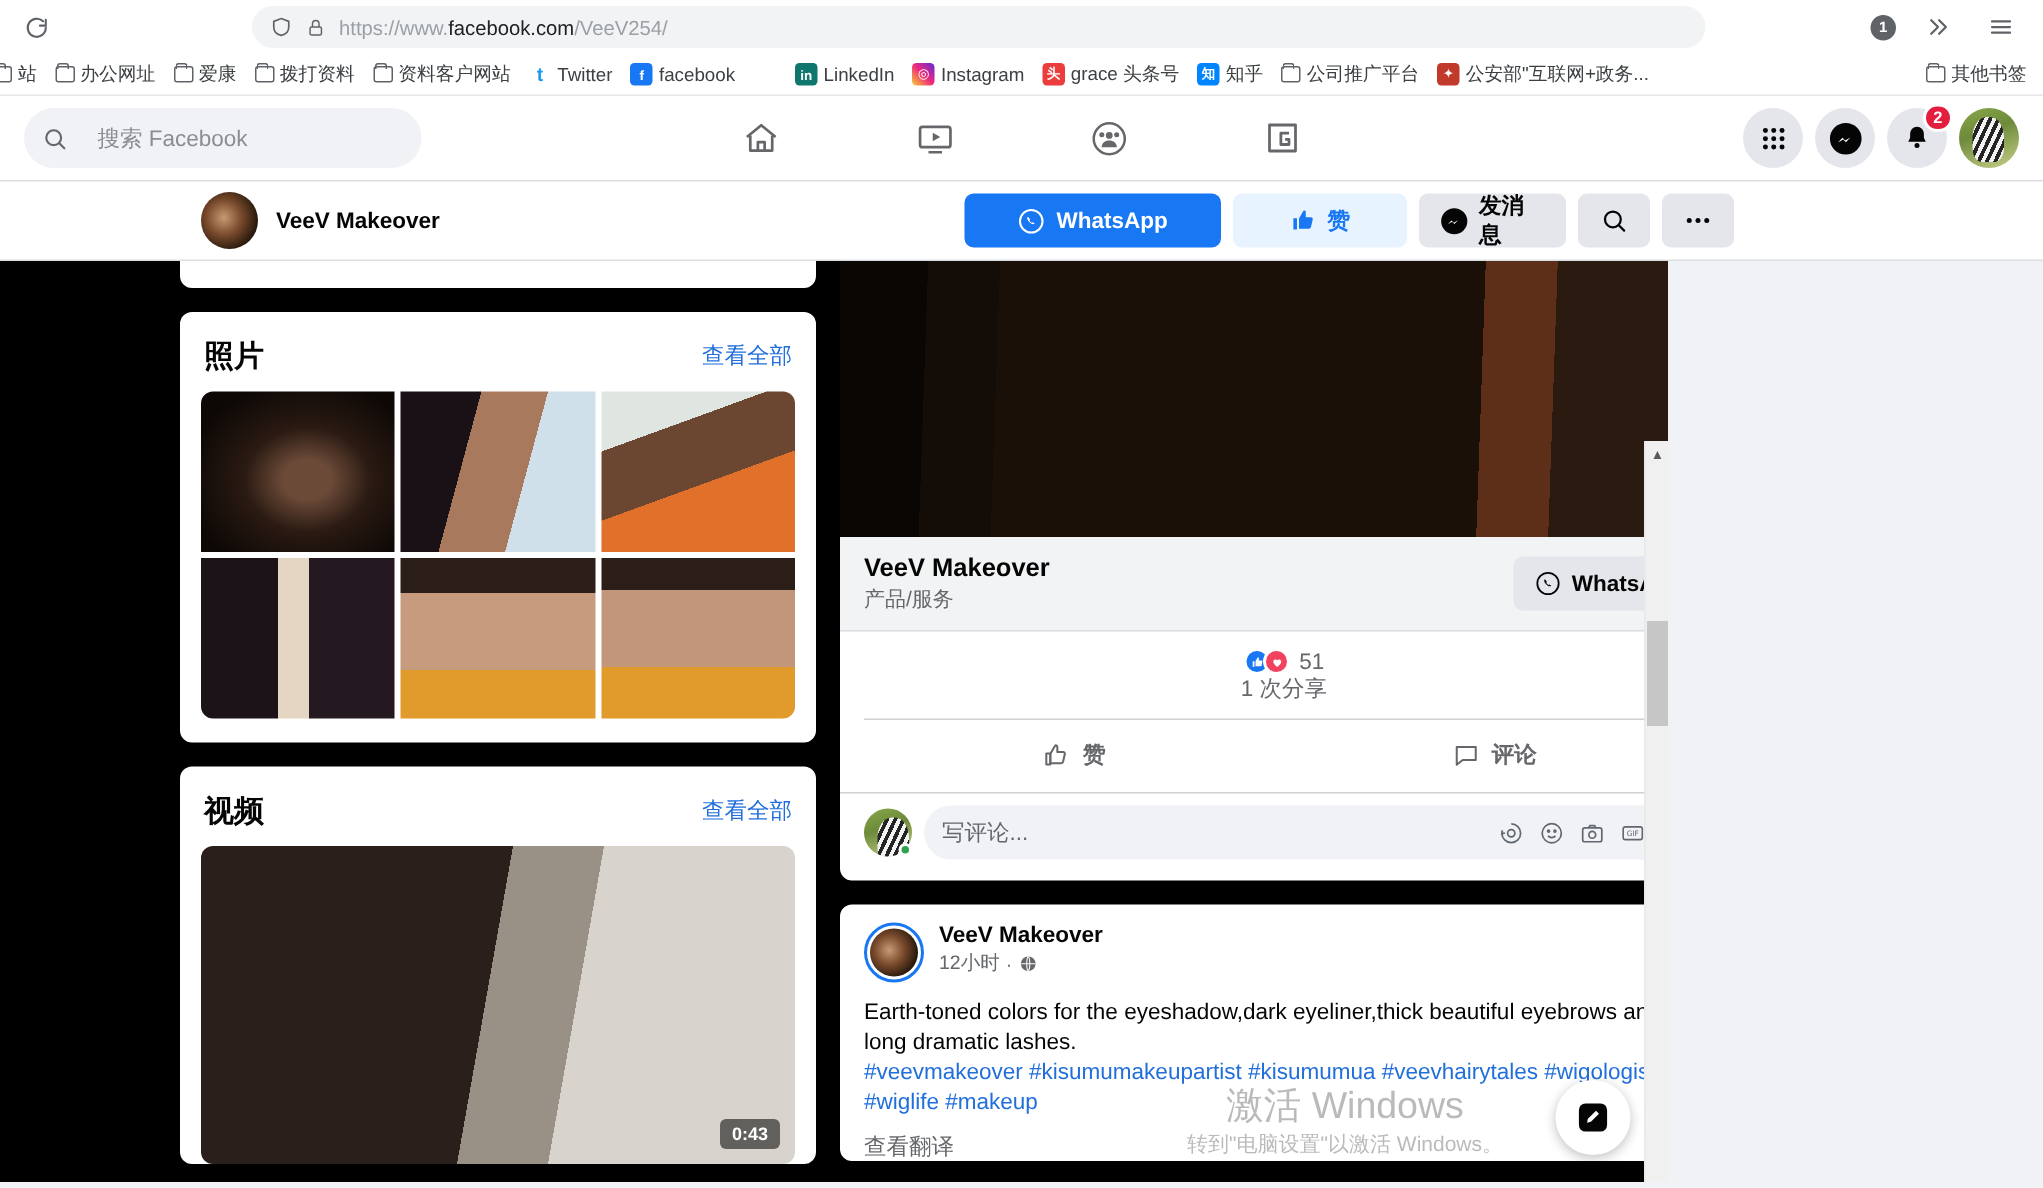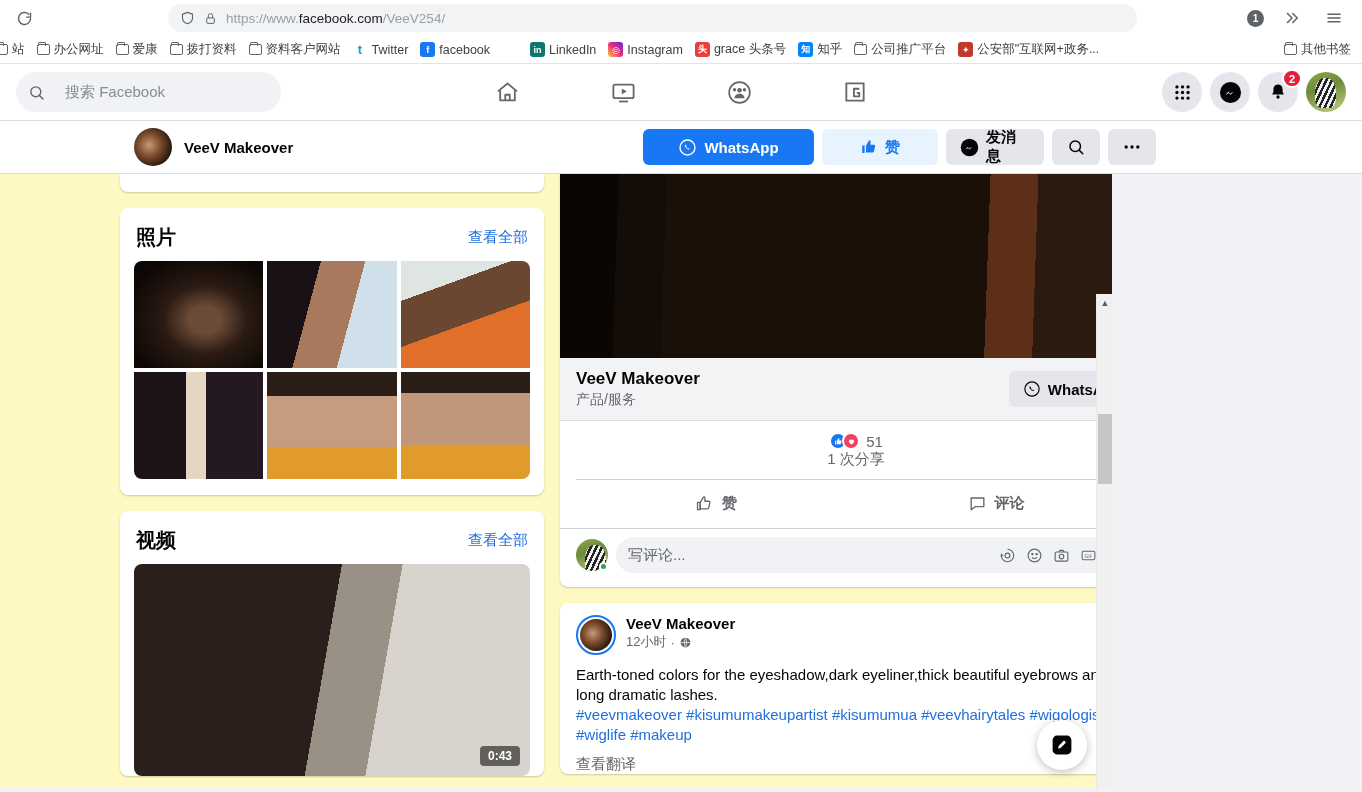--- a/index.html
+++ b/index.html
@@ -129,21 +129,21 @@
     padding: 0 14px; cursor: pointer;
   }
   .btn-wa { background: #1877f2; color: #fff; width: 171px; }
   .btn-like { background: #e7f3ff; color: #1877f2; width: 116px; }
   .btn-msg { background: #e4e6eb; color: #050505; width: 98px; }
   .btn-sq { background: #e4e6eb; color: #050505; width: 48px; padding: 0; }
 
   
   .content {
     position: relative; width: 1112px; height: 614px;
-    background: #fef9c3; overflow: hidden;
+    background: #000000; overflow: hidden;
   }
   .col-left { position: absolute; left: 120px; top: 0; width: 424px; }
   .col-right { position: absolute; left: 560px; top: -32px; width: 592px; }
 
   .card {
     background: #fff; border-radius: 8px;
     box-shadow: 0 1px 2px rgba(0,0,0,.2); margin-bottom: 16px;
   }
   .card-stub { height: 18px; border-radius: 0 0 8px 8px; }
   .card-head {
@@ -695,20 +695,24 @@
 
       <div class="post-body">
         <div class="post-text">Earth-toned colors for the eyeshadow,dark eyeliner,thick beautiful eyebrows and long dramatic lashes.</div>
         <div class="post-tags">#veevmakeover #kisumumakeupartist #kisumumua #veevhairytales #wigologist #wiglife #makeup</div>
         <div class="see-trans">查看翻译</div>
       </div>
 
     </div>
   </div>
 
+  <div class="watermark">
+    <div class="wm1">激活 Windows</div>
+    <div class="wm2">转到"电脑设置"以激活 Windows。</div>
+  </div>
 
   <div class="fab">
     <span>
       <svg width="24" height="24" viewBox="0 0 24 24" fill="none" stroke="#050505" stroke-width="1.8" stroke-linejoin="round">
         <rect x="3.5" y="3.5" width="17" height="17" rx="3.5" fill="#050505"></rect>
         <path d="M8 15.5l.6-2.6 5.4-5.4 2 2-5.4 5.4z" fill="#fff" stroke="none"></path>
       </svg>
     </span>
   </div>
 

